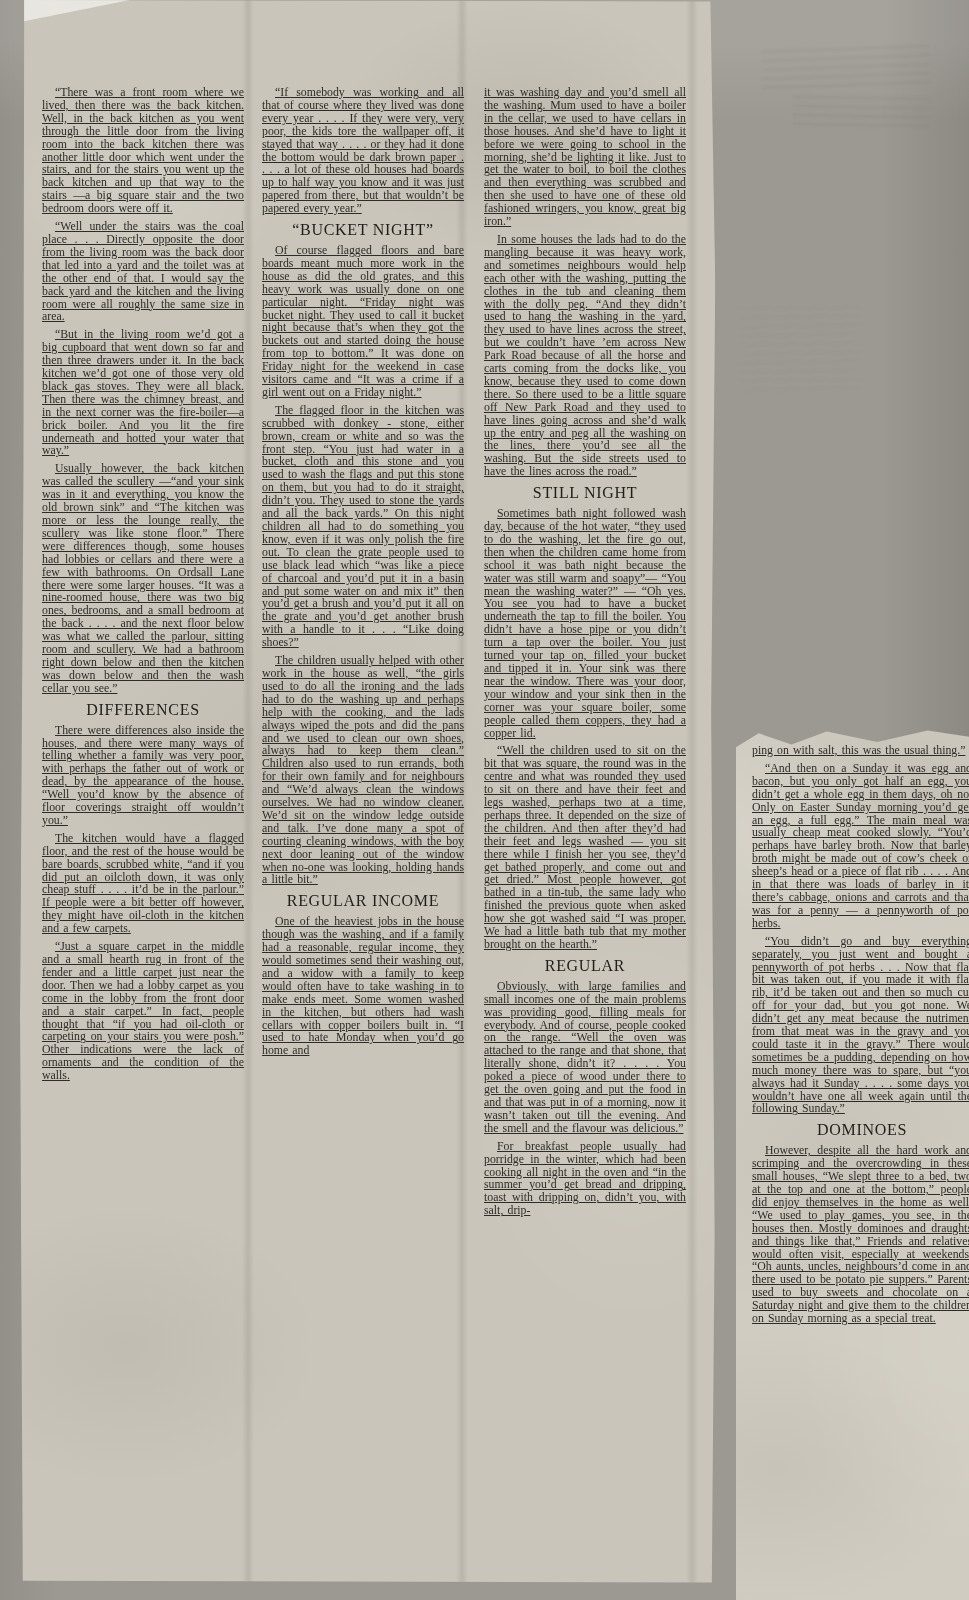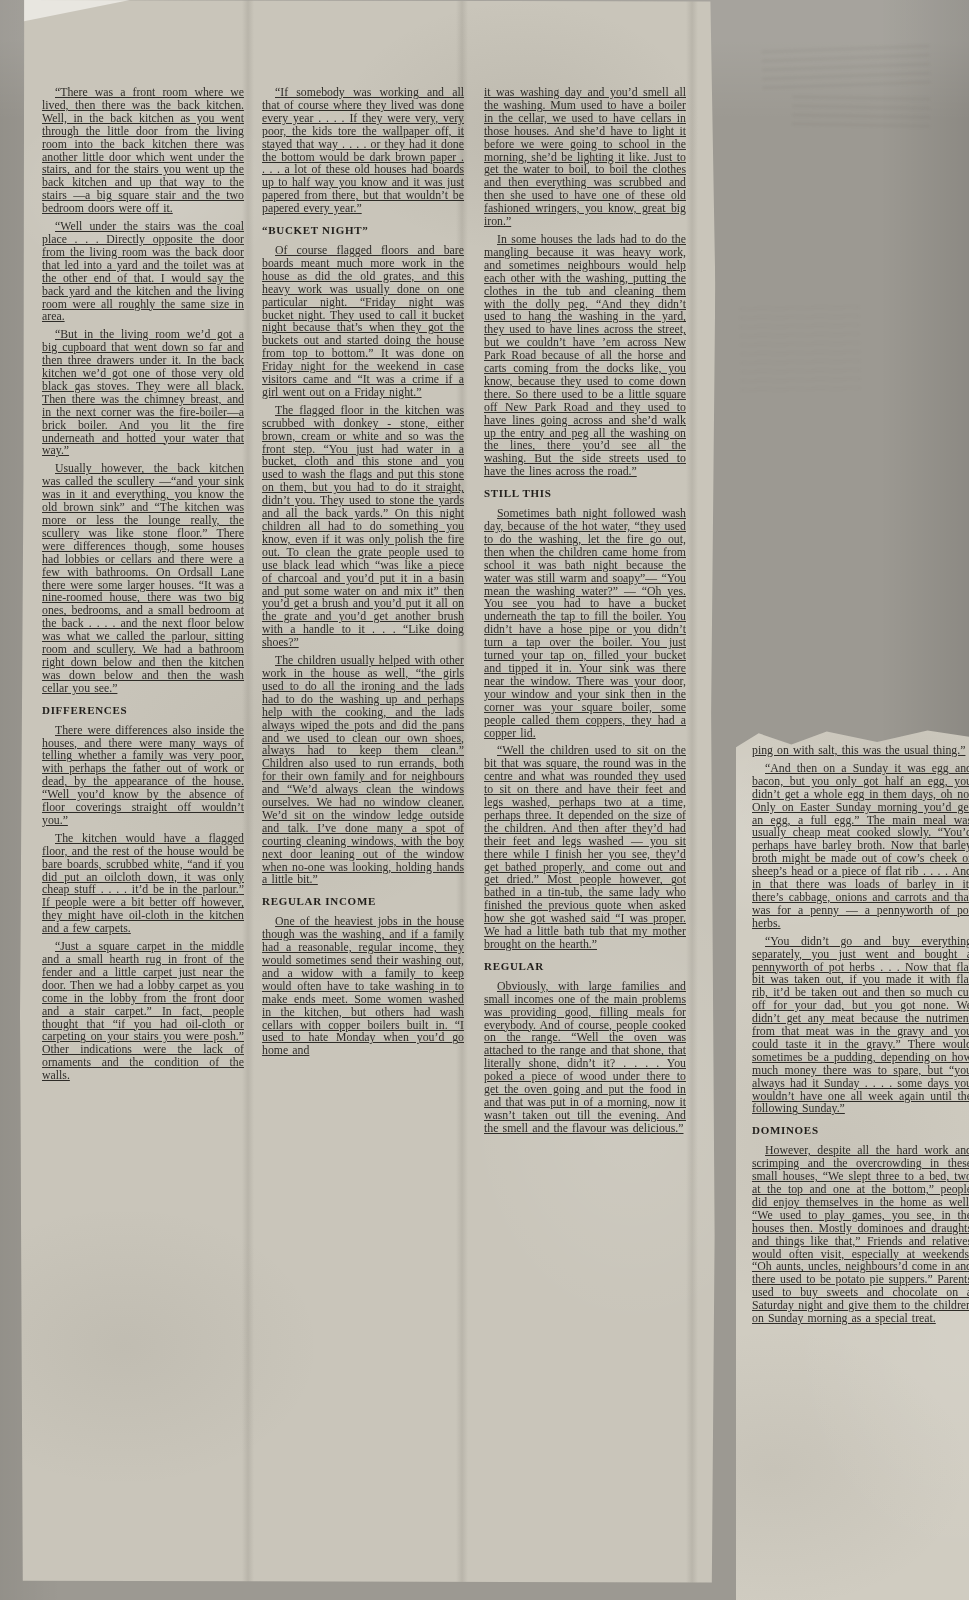--- a/index.html
+++ b/index.html
@@ -65,22 +65,22 @@
     color:var(--ink,#2e2c28); text-rendering:optimizeLegibility;
   }
   .col-1 { left:22px; }
   .col-2 { left:242px; }
   .col-3 { left:464px; }
   .col-4 { position:absolute; left:16px; top:16px; width:220px; }
 
   .col p { margin:0 0 5px; text-indent:13px; word-spacing:1.2px;text-decoration:underline; }
   .col p.cont { text-indent:0; }
   .col h3 {
-    margin:9px 0 7px; text-align:left; font-size:11px;
-    font-weight:700; letter-spacing:.7px; color:var(--ink-heading,#201e1a);
+    margin:9px 0 7px; text-align:center; font-size:16px;
+    font-weight:400; letter-spacing:.7px; color:var(--ink-heading,#201e1a);
     text-indent:0;
   }
 </style>
 </head>
 <body>
 
 <div class="scene">
 
   <div class="ghost" style="left:762px; top:44px; width:168px; height:42px; transform:rotate(-2deg);"></div>
   <div class="ghost" style="left:792px; top:96px; width:138px; height:30px; transform:rotate(1deg);"></div>
@@ -108,25 +108,26 @@
         <h3>“BUCKET NIGHT”</h3>
         <p>Of course flagged floors and bare boards meant much more work in the house as did the old grates, and this heavy work was usually done on one particular night. “Friday night was bucket night. They used to call it bucket night because that’s when they got the buckets out and started doing the house from top to bottom.” It was done on Friday night for the weekend in case visitors came and “It was a crime if a girl went out on a Friday night.”</p>
         <p>The flagged floor in the kitchen was scrubbed with donkey - stone, either brown, cream or white and so was the front step. “You just had water in a bucket, cloth and this stone and you used to wash the flags and put this stone on them, but you had to do it straight, didn’t you. They used to stone the yards and all the back yards.” On this night children all had to do something you know, even if it was only polish the fire out. To clean the grate people used to use black lead which “was like a piece of charcoal and you’d put it in a basin and put some water on and mix it” then you’d get a brush and you’d put it all on the grate and you’d get another brush with a handle to it . . . “Like doing shoes?”</p>
         <p>The children usually helped with other work in the house as well, “the girls used to do all the ironing and the lads had to do the washing up and perhaps help with the cooking, and the lads always wiped the pots and did the pans and we used to clean our own shoes, always had to keep them clean.” Children also used to run errands, both for their own family and for neighbours and “We’d always clean the windows ourselves. We had no window cleaner. We’d sit on the window ledge outside and talk. I’ve done many a spot of courting cleaning windows, with the boy next door leaning out of the window when no-one was looking, holding hands a little bit.”</p>
         <h3>REGULAR INCOME</h3>
         <p>One of the heaviest jobs in the house though was the washing, and if a family had a reasonable, regular income, they would sometimes send their washing out, and a widow with a family to keep would often have to take washing in to make ends meet. Some women washed in the kitchen, but others had wash cellars with copper boilers built in. “I used to hate Monday when you’d go home and</p>
       </div>
     <div class="col col-3">
         <p class="cont">it was washing day and you’d smell all the washing. Mum used to have a boiler in the cellar, we used to have cellars in those houses. And she’d have to light it before we were going to school in the morning, she’d be lighting it like. Just to get the water to boil, to boil the clothes and then everything was scrubbed and then she used to have one of these old fashioned wringers, you know, great big iron.”</p>
         <p>In some houses the lads had to do the mangling because it was heavy work, and sometimes neighbours would help each other with the washing, putting the clothes in the tub and cleaning them with the dolly peg. “And they didn’t used to hang the washing in the yard, they used to have lines across the street, but we couldn’t have ’em across New Park Road because of all the horse and carts coming from the docks like, you know, because they used to come down there. So there used to be a little square off New Park Road and they used to have lines going across and she’d walk up the entry and peg all the washing on the lines, there you’d see all the washing. But the side streets used to have the lines across the road.”</p>
-        <h3>STILL THIS</h3>
+        <h3>STILL NIGHT</h3>
         <p>Sometimes bath night followed wash day, because of the hot water, “they used to do the washing, let the fire go out, then when the children came home from school it was bath night because the water was still warm and soapy”— “You mean the washing water?” — “Oh yes. You see you had to have a bucket underneath the tap to fill the boiler. You didn’t have a hose pipe or you didn’t turn a tap over the boiler. You just turned your tap on, filled your bucket and tipped it in. Your sink was there near the window. There was your door, your window and your sink then in the corner was your square boiler, some people called them coppers, they had a copper lid.</p>
         <p>“Well the children used to sit on the bit that was square, the round was in the centre and what was rounded they used to sit on there and have their feet and legs washed, perhaps two at a time, perhaps three. It depended on the size of the children. And then after they’d had their feet and legs washed — you sit there while I finish her you see, they’d get bathed properly, and come out and get dried.” Most people however, got bathed in a tin-tub, the same lady who finished the previous quote when asked how she got washed said “I was proper. We had a little bath tub that my mother brought on the hearth.”</p>
         <h3>REGULAR</h3>
         <p>Obviously, with large families and small incomes one of the main problems was providing good, filling meals for everybody. And of course, people cooked on the range. “Well the oven was attached to the range and that shone, that literally shone, didn’t it? . . . . You poked a piece of wood under there to get the oven going and put the food in and that was put in of a morning, now it wasn’t taken out till the evening. And the smell and the flavour was delicious.”</p>
+        <p>For breakfast people usually had porridge in the winter, which had been cooking all night in the oven and “in the summer you’d get bread and dripping, toast with dripping on, didn’t you, with salt, drip-</p>
       </div>
   </div>
 
   <div class="paper paper-right">
     <div class="col col-4">
         <p class="cont">ping on with salt, this was the usual thing.”</p>
         <p>“And then on a Sunday it was egg and bacon, but you only got half an egg, you didn’t get a whole egg in them days, oh no. Only on Easter Sunday morning you’d get an egg, a full egg.” The main meal was usually cheap meat cooked slowly. “You’d perhaps have barley broth. Now that barley broth might be made out of cow’s cheek or sheep’s head or a piece of flat rib . . . . And in that there was loads of barley in it, there’s cabbage, onions and carrots and that was for a penny — a pennyworth of pot herbs.</p>
         <p>“You didn’t go and buy everything separately, you just went and bought a pennyworth of pot herbs . . . Now that flat bit was taken out, if you made it with flat rib, it’d be taken out and then so much cut off for your dad, but you got none. We didn’t get any meat because the nutriment from that meat was in the gravy and you could taste it in the gravy.” There would sometimes be a pudding, depending on how much money there was to spare, but “you always had it Sunday . . . . some days you wouldn’t have one all week again until the following Sunday.”</p>
         <h3>DOMINOES</h3>
         <p>However, despite all the hard work and scrimping and the overcrowding in these small houses, “We slept three to a bed, two at the top and one at the bottom,” people did enjoy themselves in the home as well. “We used to play games, you see, in the houses then. Mostly dominoes and draughts and things like that,” Friends and relatives would often visit, especially at weekends. “Oh aunts, uncles, neighbours’d come in and there used to be potato pie suppers.” Parents used to buy sweets and chocolate on a Saturday night and give them to the children on Sunday morning as a special treat.</p>

